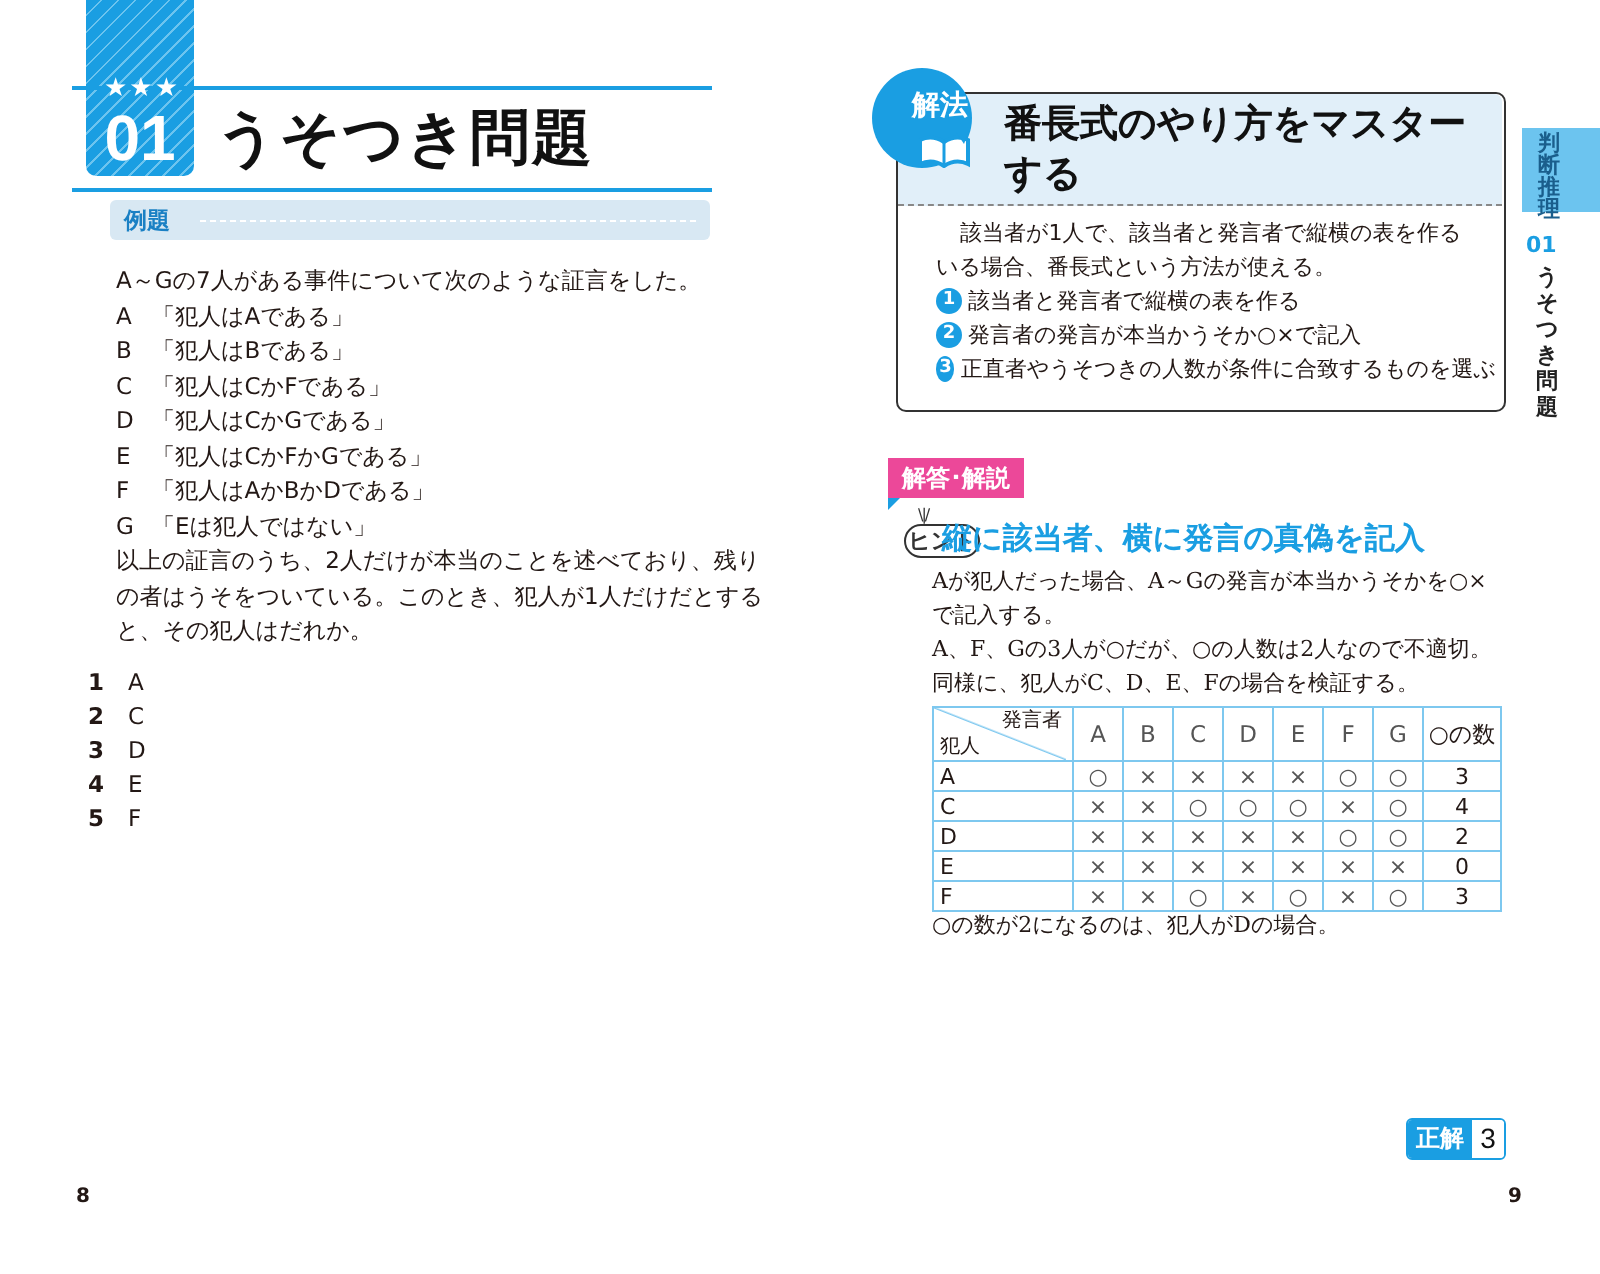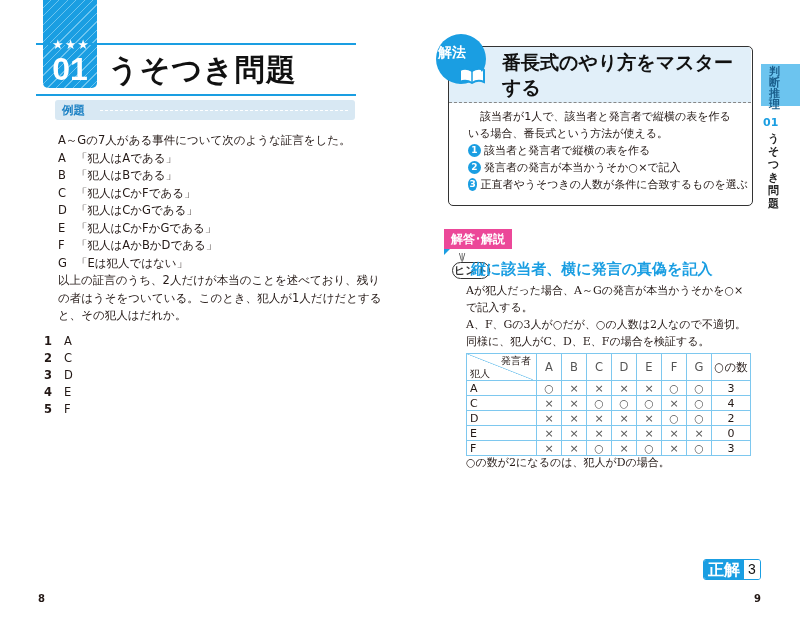--- a/index.html
+++ b/index.html
@@ -25,21 +25,21 @@
   .q-line .k { display:inline-block; width:18px; }
   .choices { left:44px; top:333px; font-size:11.5px; line-height:17px; }
   .choice .n { display:inline-block; width:20px; font-weight:bold; }
 
   .page-l { left:38px; top:593px; font-size:10px; font-weight:bold; }
 
   
   .method-box { left:448px; top:46px; width:303px; height:158px; border:1.5px solid #333; border-radius:5px; background:#fff; }
   .method-head { left:449px; top:47px; width:302px; height:55px; background:#e1eff9; border-radius:4px 4px 0 0; border-bottom:1.5px dashed #888; }
   .method-badge { left:436px; top:34px; width:50px; height:50px; border-radius:50%; background:#1a9ee2; }
-  .method-badge-text { left:438px; top:44px; width:46px; text-align:left; color:#fff; font-size:14px; font-weight:bold; }
+  .method-badge-text { left:438px; top:44px; width:46px; text-align:right; color:#fff; font-size:14px; font-weight:bold; }
   .book-icon { left:458px; top:66px; }
   .method-title { left:502px; top:50px; width:245px; font-size:19px; font-weight:bold; line-height:25px; color:#111; }
   .method-body { left:468px; top:108px; width:280px; font-size:11px; line-height:17px; }
   .method-body .ind { padding-left:12px; }
   .step { display:flex; align-items:center; white-space:nowrap; }
   .step-num { display:inline-block; width:13px; height:13px; border-radius:50%; background:#1a9ee2; color:#fff; font-size:9px; font-weight:bold; text-align:center; line-height:13px; margin-right:3px; }
 
   .ans-tag { left:444px; top:229px; height:20px; padding:0 7px; background:#ec4899; color:#fff; font-size:12px; font-weight:bold; line-height:20px; }
   .ans-tail { left:444px; top:249px; width:0; height:0; border-left:0 solid transparent; border-right:6px solid transparent; border-top:6px solid #1a9ee2; }
   .hint-rays { left:459px; top:253px; font-size:8px; color:#333; letter-spacing:-1px; }
@@ -54,21 +54,21 @@
   table.grid td.rh { text-align:left; padding-left:3px; width:66px; }
   table.grid td.c { width:24px; color:#555; }
   table.grid td.cnt { width:38px; }
   .corner { position:relative; width:66px; height:26px; background:linear-gradient(to top right, transparent 49%, #7ec8ef 50%, transparent 52%); }
   .corner .tr { position:absolute; right:2px; top:0; font-size:10px;margin-left:20px; }
   .corner .bl { position:absolute; left:3px; bottom:0; font-size:10px; }
 
   .conclusion { left:466px; top:455px; font-family:"DejaVu Serif", "Liberation Serif", serif; font-size:11px; line-height:16px; }
 
   .correct { left:703px; top:559px; height:19px; border:1.5px solid #1a9ee2; border-radius:3px; display:flex; overflow:hidden; }
-  .correct .lbl { background:#1a9ee2; color:#fff; font-size:16px; font-weight:bold; padding:0 4px; line-height:19px; }
+  .correct .lbl { background:#1a9ee2; color:#fff; font-size:12px; font-weight:bold; padding:0 4px; line-height:19px; }
   .correct .val { background:#fff; color:#111; font-size:14px; width:16px; text-align:center; line-height:19px; font-family:"Liberation Sans", sans-serif; }
   .page-r { left:754px; top:593px; font-size:10px; font-weight:bold; }
 
   
   .side-tab { left:761px; top:64px; width:39px; height:42px; background:#6cc4ef; }
   .side-tab-text { left:769px; top:66px; width:14px; font-size:11px; font-weight:bold; color:#1a5e8c; line-height:11px; word-break:break-all; }
   .side-num { left:763px; top:116px; font-size:11px; font-weight:bold; color:#1a9ee2; }
   .side-title { left:768px; top:132px; width:14px; font-size:11px; font-weight:bold; line-height:13px; word-break:break-all; color:#222; }
 </style>
 </head>

